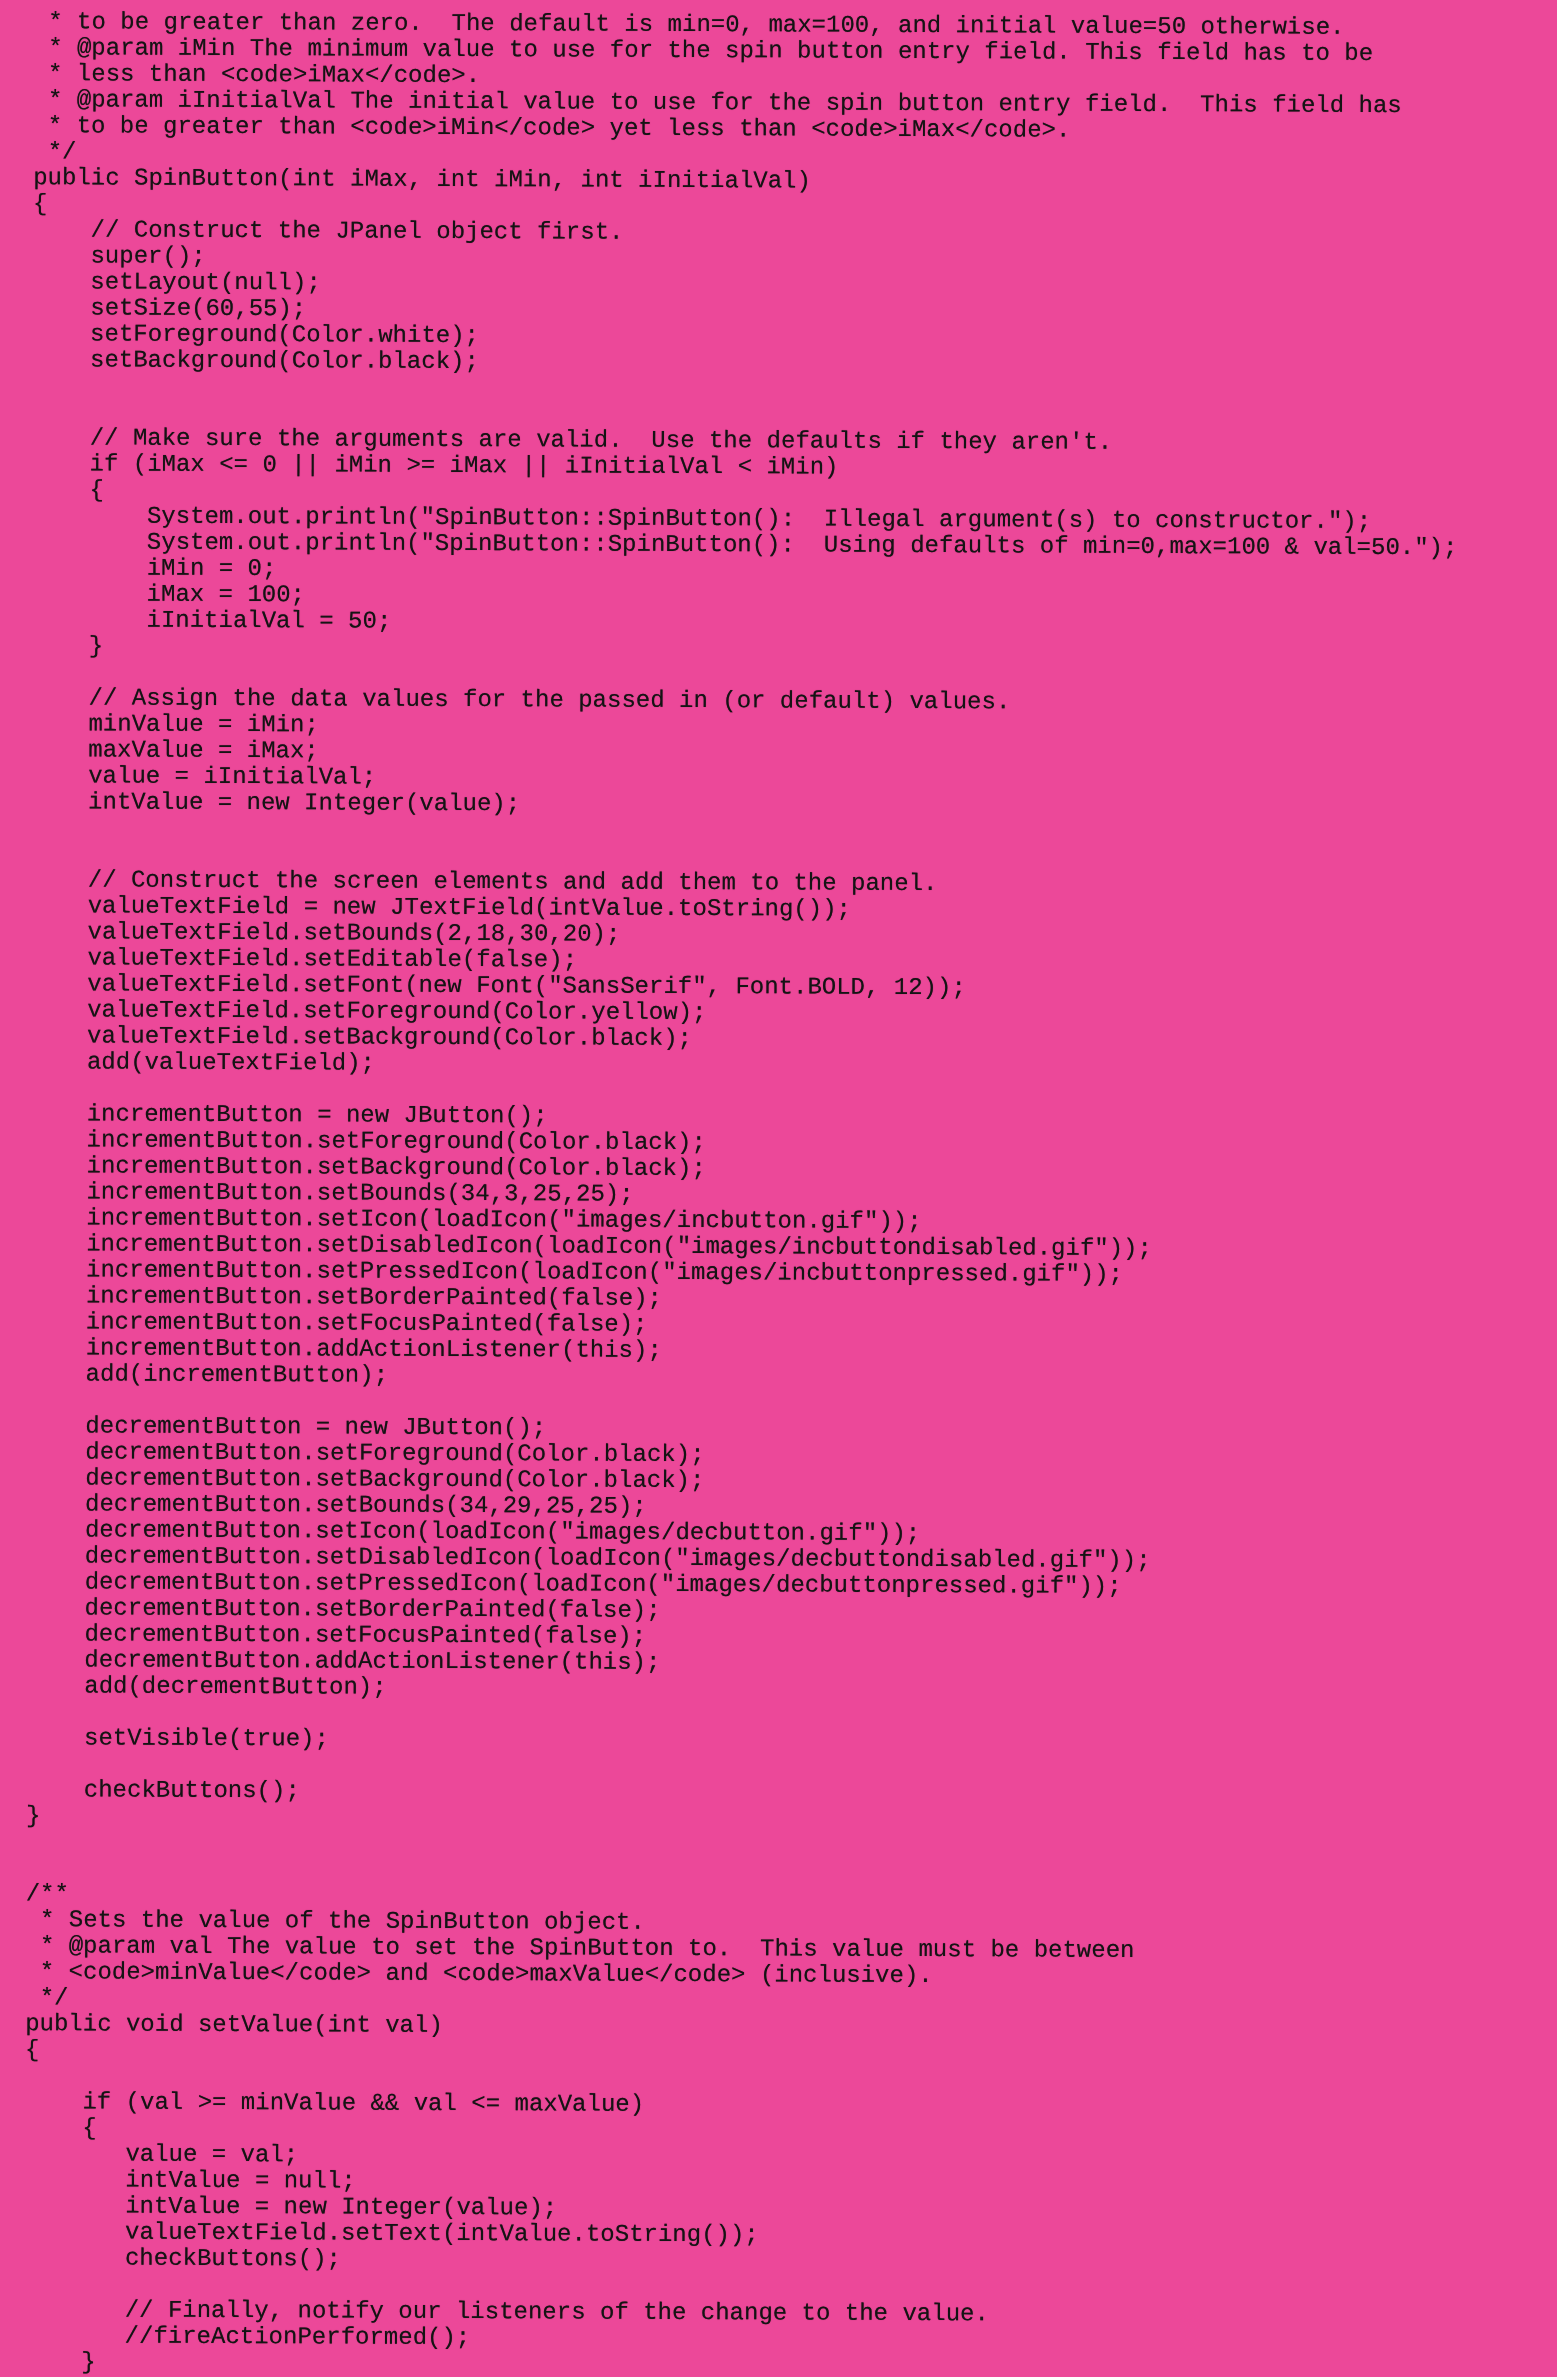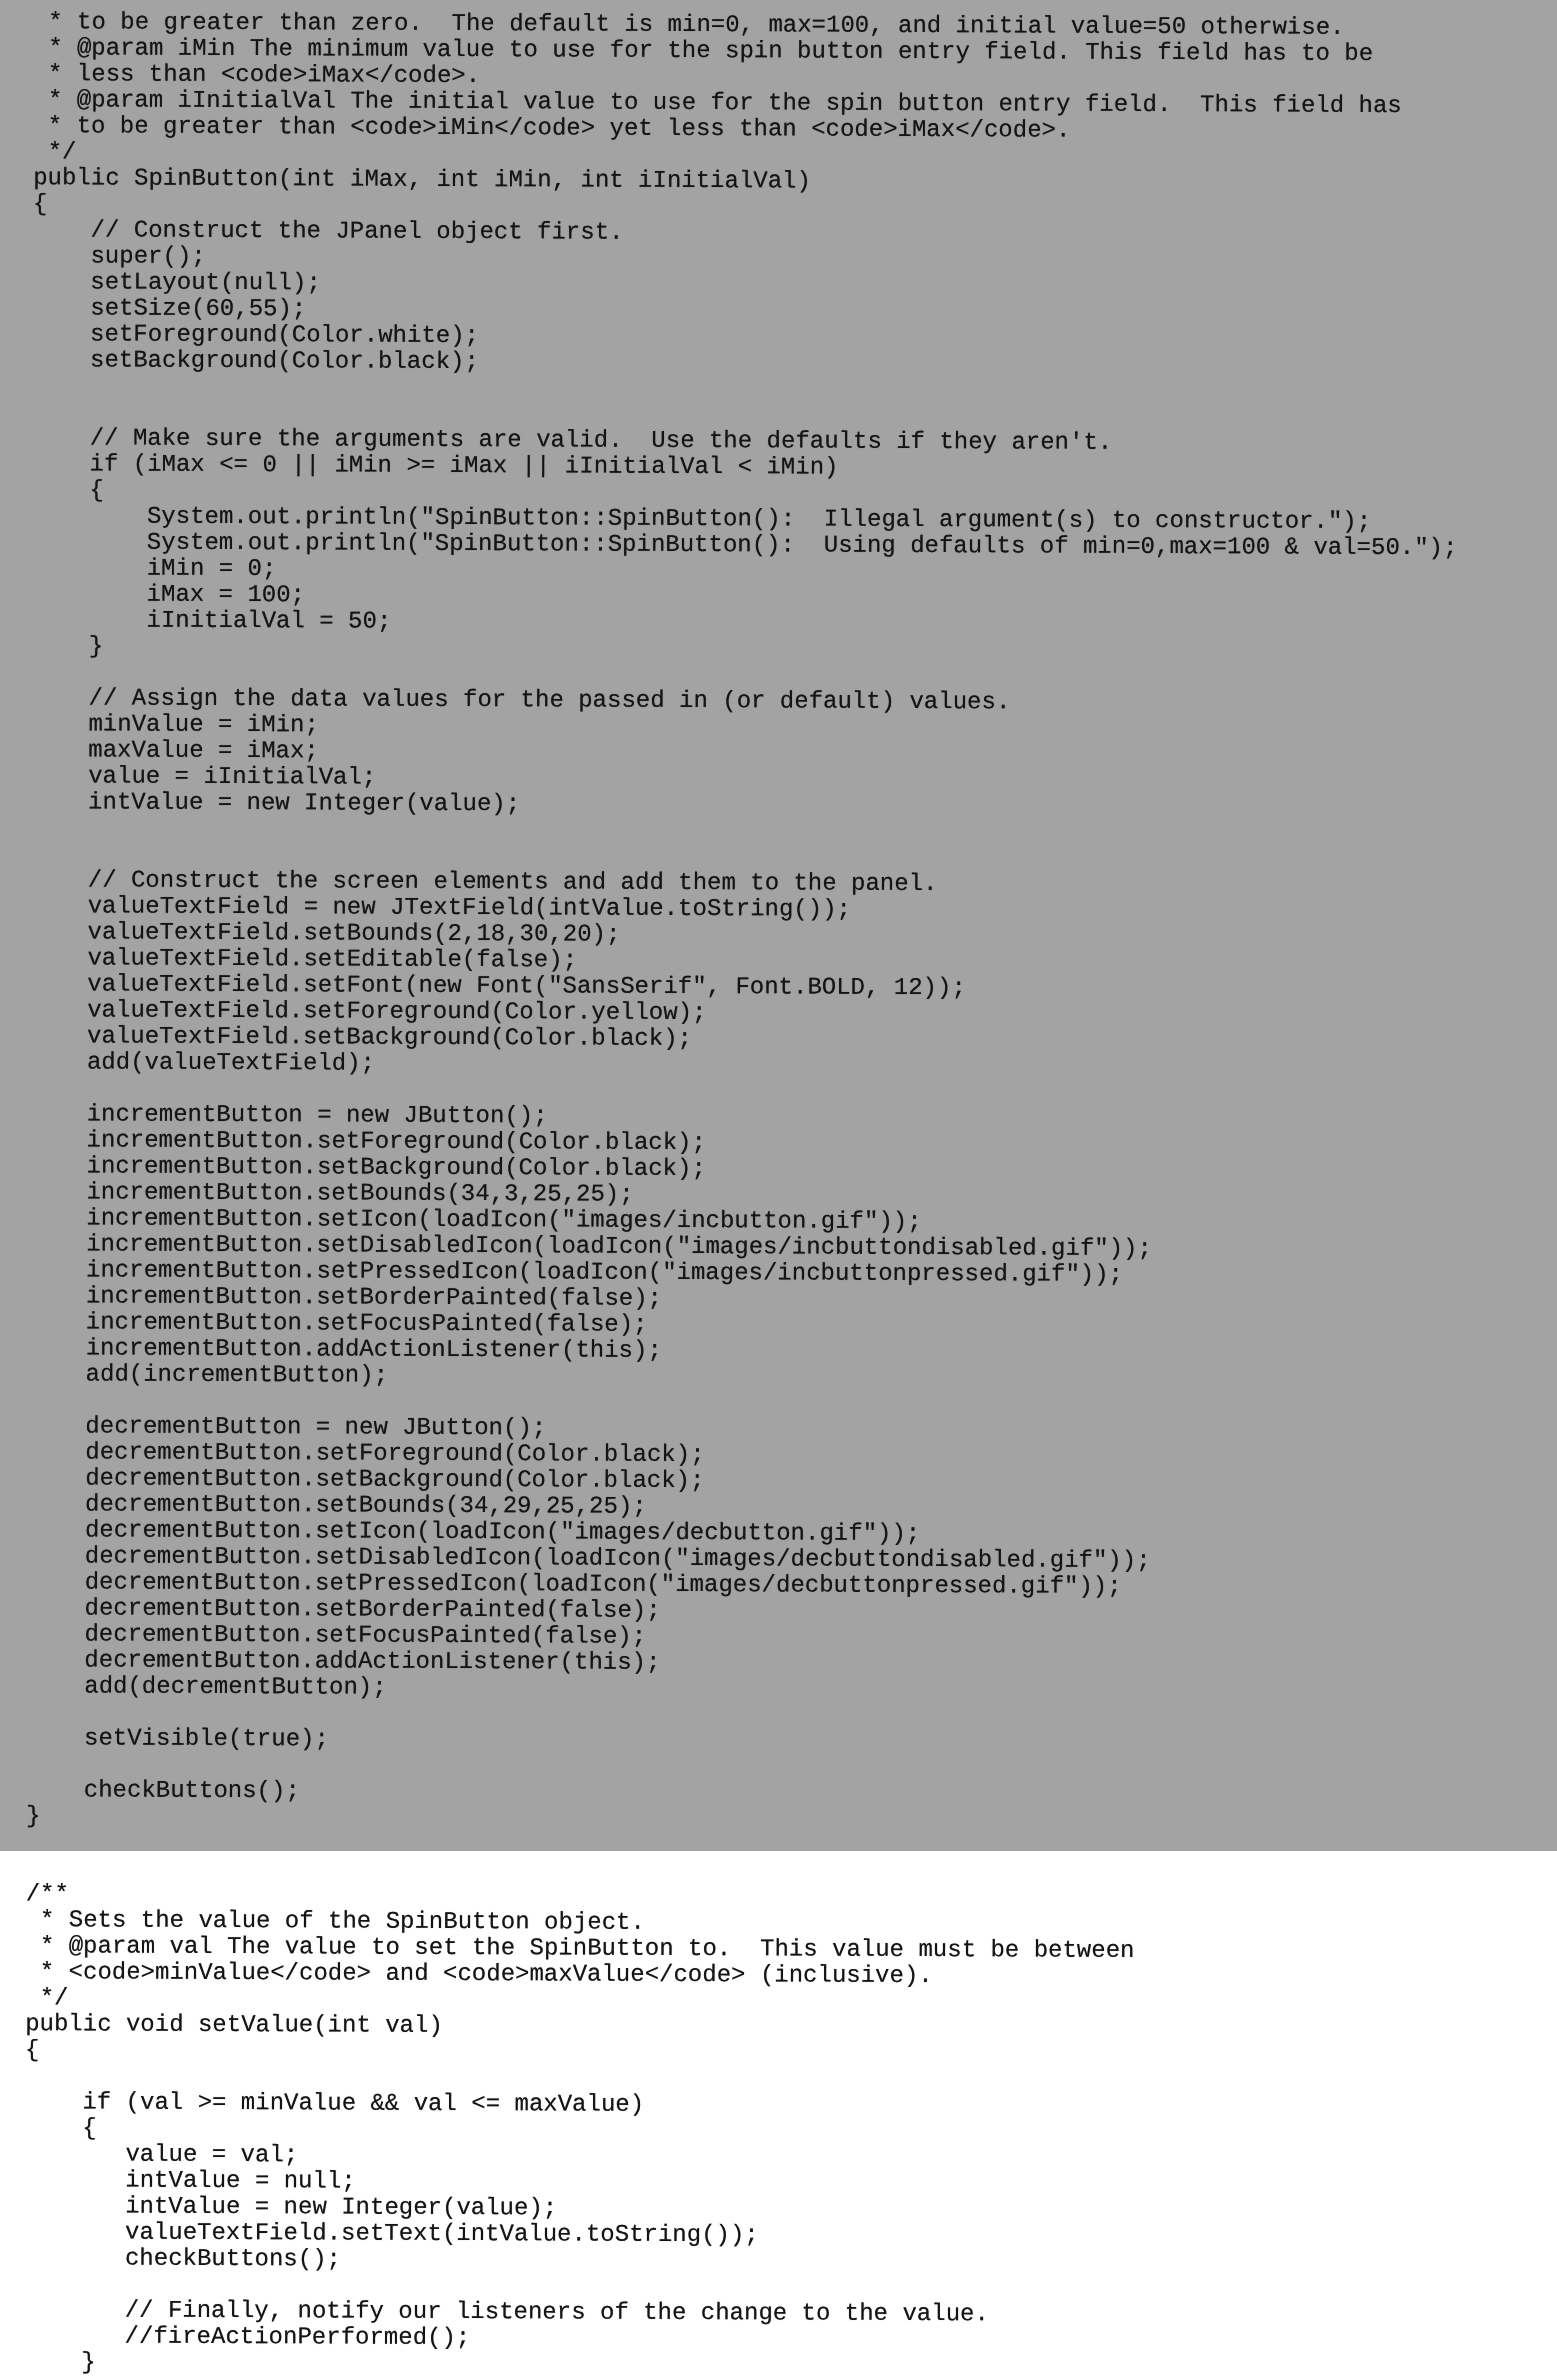--- a/index.html
+++ b/index.html
@@ -8,22 +8,22 @@
     width: 1557px;
     height: 2377px;
     background: #ffffff;
     overflow: hidden;
   }
   .page {
     position: absolute;
     top: 0;
     left: 0;
     width: 1557px;
-    height: 1851px;
-    background: #a3a3a3;
+    height: 2377px;
+    background: #ec4899;
   }
   .code {
     margin: 0;
     padding: 9.2px 0 0 34px;
     font-family: "Liberation Mono", "DejaVu Sans Mono", monospace;
     font-size: 24px;
     line-height: 26px;
     color: #141414;
     white-space: pre;
     transform: rotate(0.25deg);

